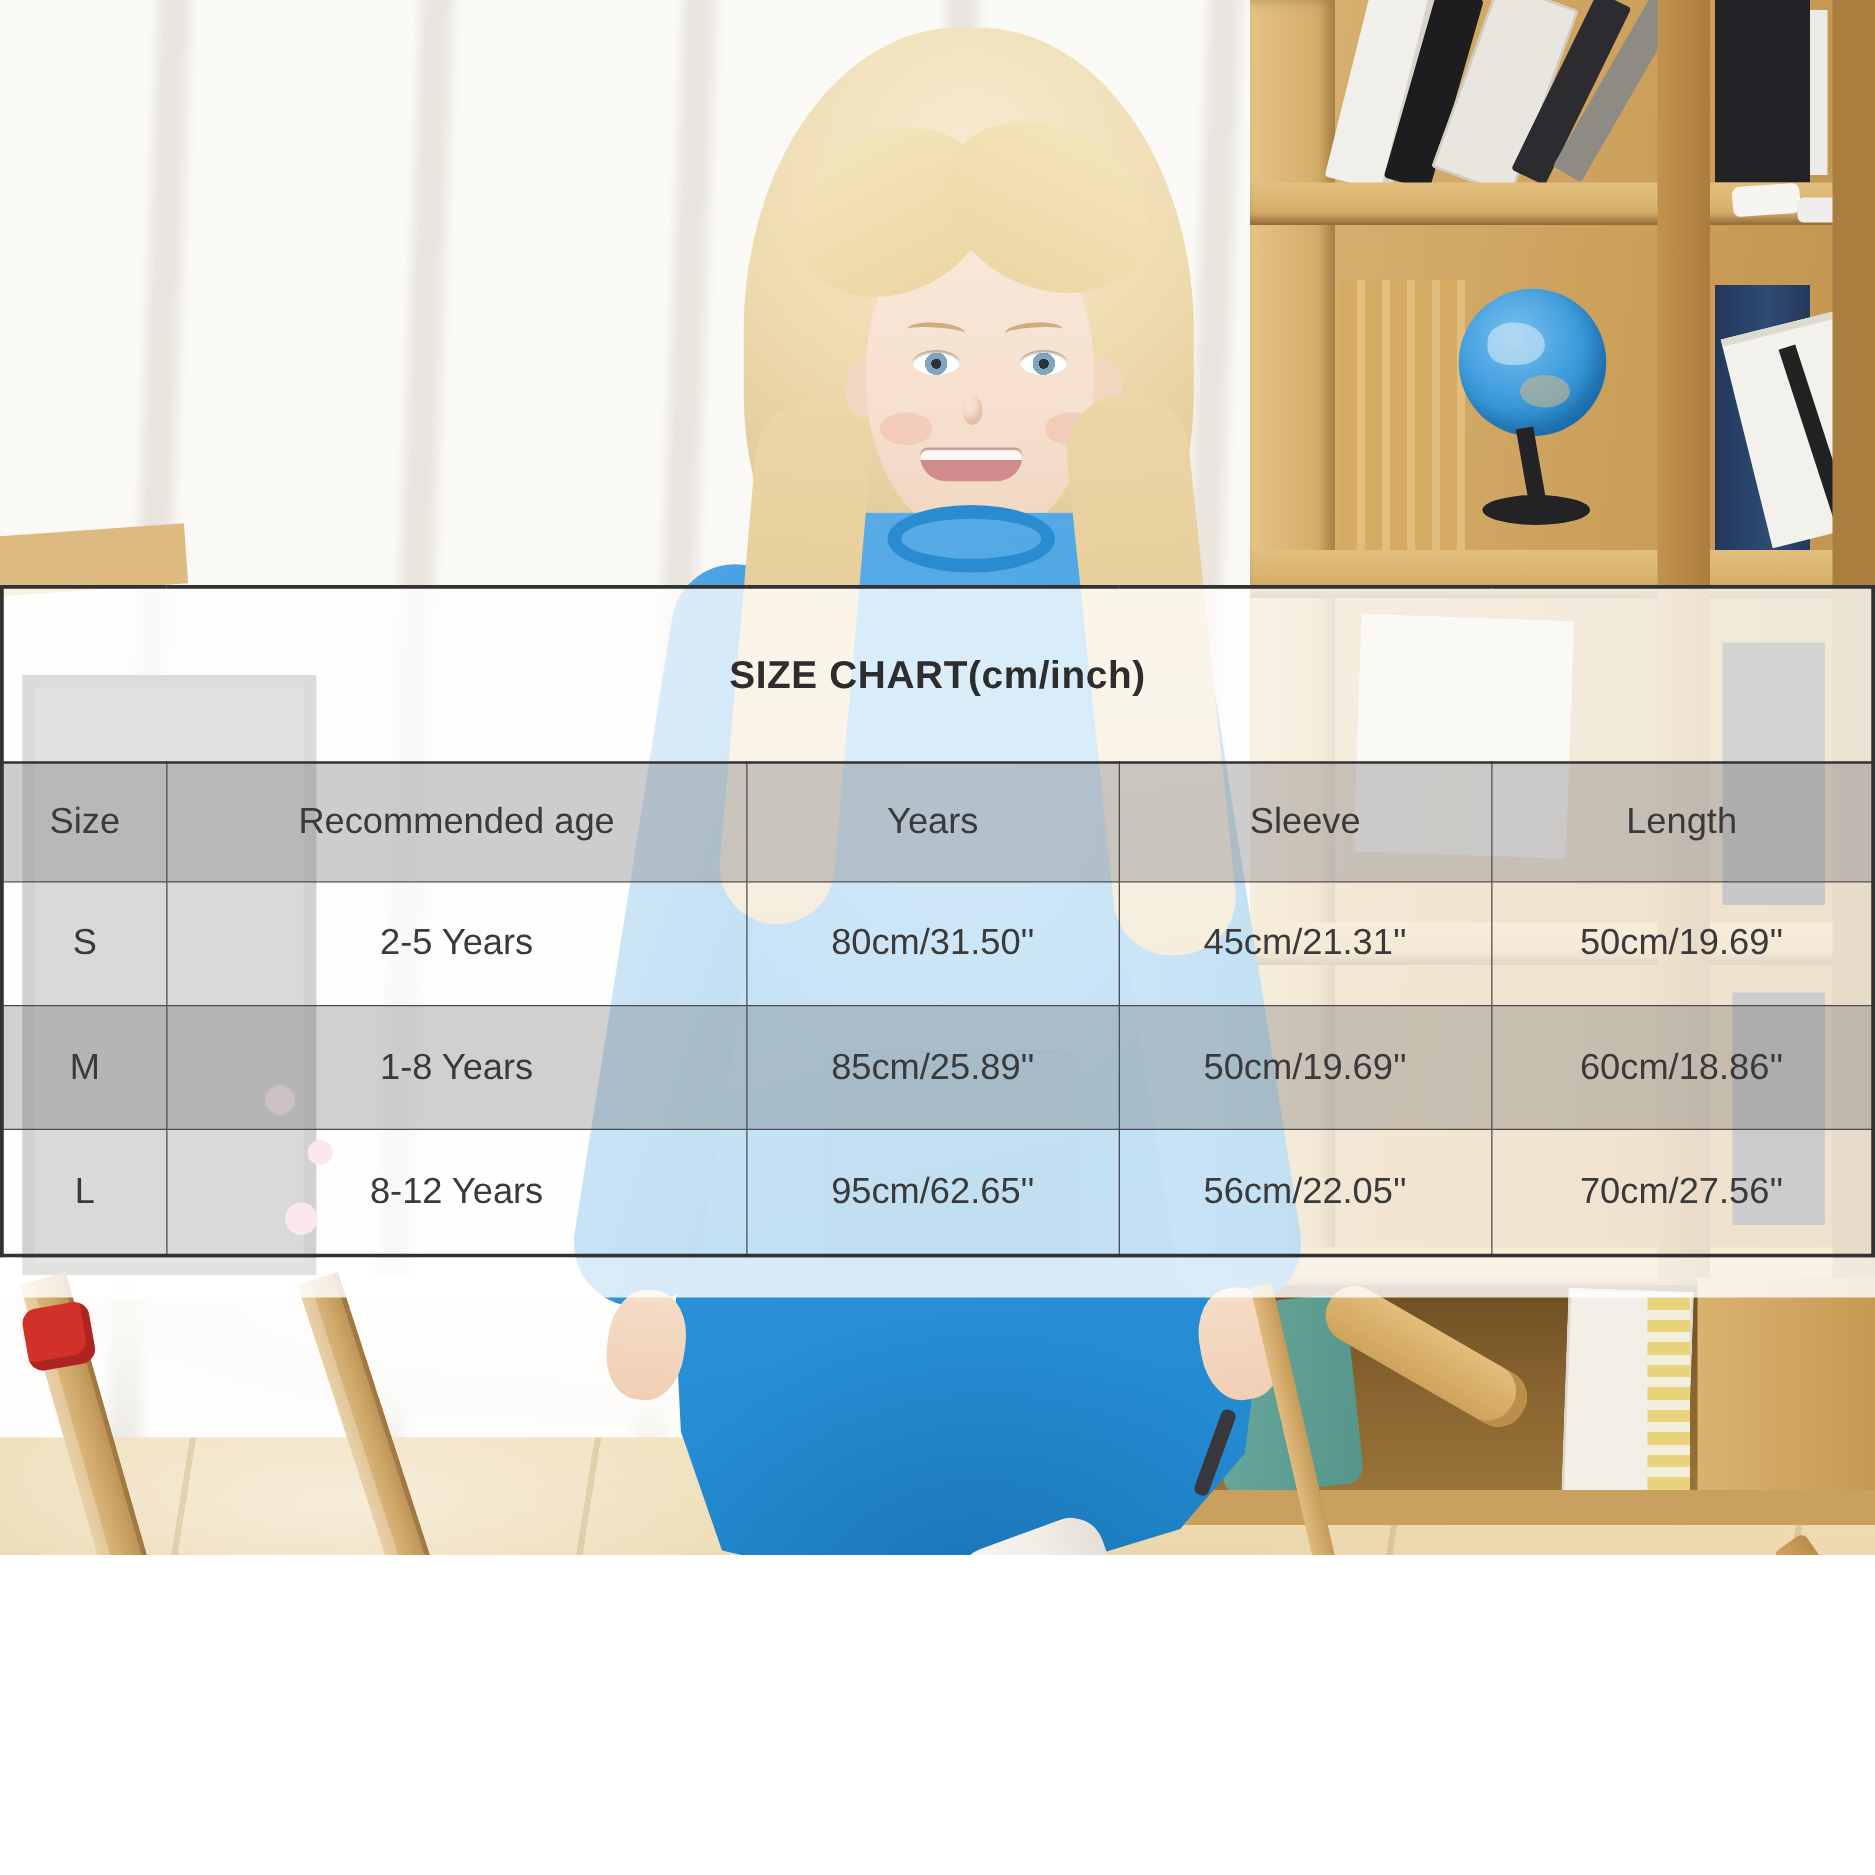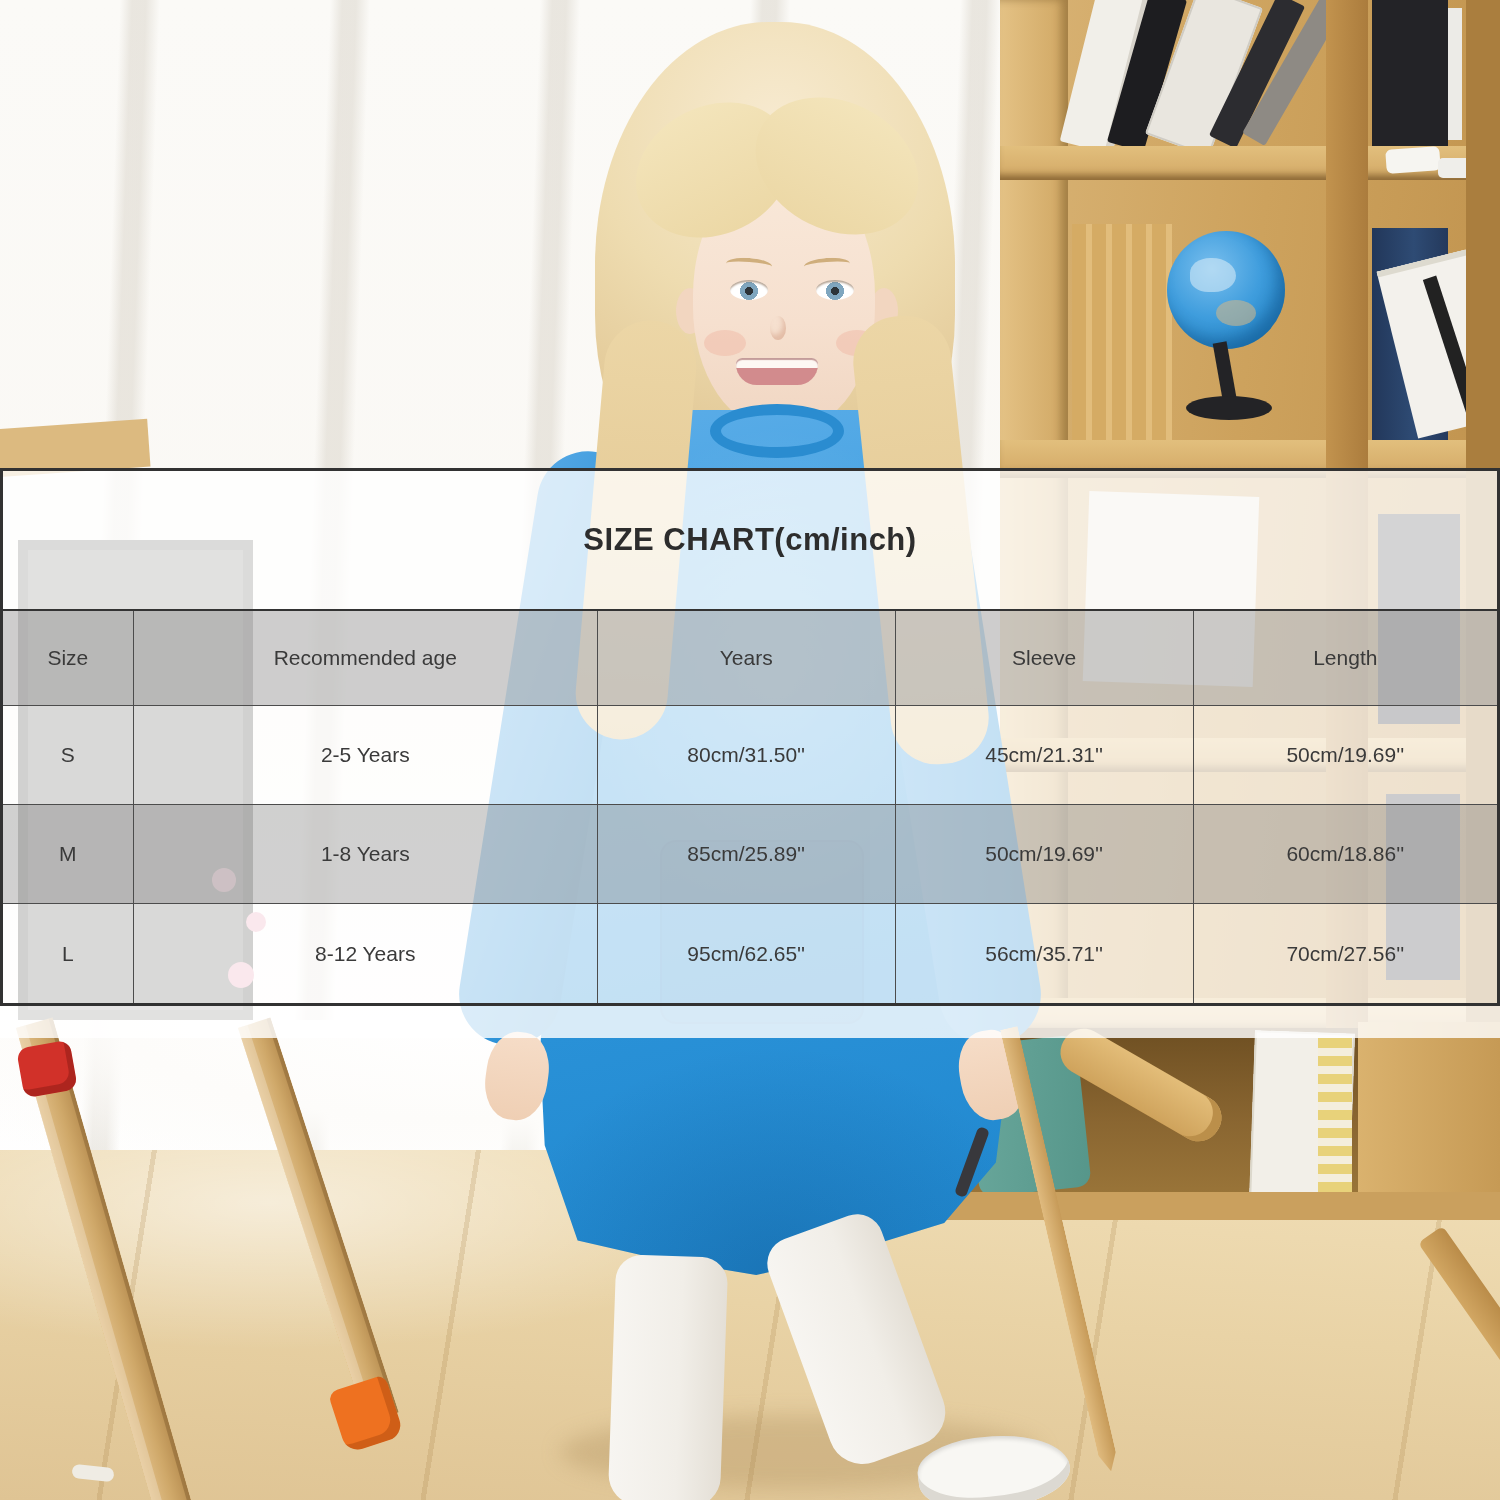--- a/index.html
+++ b/index.html
@@ -1,16 +1,16 @@
 <!DOCTYPE html>
 <html style="--smock-blue: #2a92d8; --table-border: #323232; --globe-blue: #2384c6; --accent-orange: #ee7120; --accent-red: #d13129;"><head>
 <meta charset="utf-8">
 <style>
   html,body{margin:0;padding:0;background:#fff;}
-  .stage{position:relative;width:1500px;height:1500px;overflow:hidden;
+  .stage{position:relative;width:1500px;height:1244px;overflow:hidden;
          font-family:"Liberation Sans","DejaVu Sans",sans-serif;}
   .abs{position:absolute;}
 
   
   .wall{inset:0;background:linear-gradient(180deg,#f8f6f1 0%,#f5f2ea 70%,#f1ecdf 100%);}
   .curtain{left:0;top:0;width:1035px;height:1195px;
     background:
       repeating-linear-gradient(92deg,rgba(224,220,210,0) 0 120px,rgba(219,214,204,.55) 132px 146px,rgba(255,255,255,0) 160px 210px),
       linear-gradient(180deg,#fbfaf7 0%,#faf8f4 60%,#ffffff 100%);}
   .curtain-hem{left:0;top:1020px;width:1035px;height:180px;background:radial-gradient(60% 100% at 45% 0%,#ffffff 0%,#fdfcfa 55%,rgba(253,252,250,0) 100%);}
@@ -127,21 +127,21 @@
   .foot-cap{left:336px;top:1382px;width:60px;height:64px;border-radius:10px 10px 16px 16px;background:var(--accent-orange,#ee7120);transform:rotate(-18deg);box-shadow:inset -8px -8px 0 rgba(150,60,10,.35);}
   .knob{left:20px;top:1044px;width:54px;height:50px;border-radius:12px;background:var(--accent-red,#d13129);transform:rotate(-10deg);box-shadow:inset -6px -8px 0 rgba(120,20,15,.4);}
   .chalk{left:72px;top:1466px;width:42px;height:14px;border-radius:7px;background:#efece4;transform:rotate(6deg);}
   .stick{left:1000px;top:1030px;width:18px;height:455px;transform:rotate(-13deg);transform-origin:top left;
     background:linear-gradient(90deg,#e0bb7f,#c69a58);clip-path:polygon(0 0,100% 0,100% 96%,50% 100%,0 96%);}
 
   
   .size-table{position:absolute;left:0;top:468px;width:1500px;height:538px;border-collapse:collapse;table-layout:fixed;
     border:3px solid var(--table-border,#323232);}
   .size-table td{border:1px solid #4c4c4c;text-align:center;vertical-align:middle;
-    color:#3a3a3a;font-size:21px;}
+    color:#3a3a3a;font-size:29px;}
   .c-size{width:8.8%;} .c-age{width:31%;} .c-bust{width:19.9%;} .c-sleeve{width:19.9%;}
   .r-title td{height:86px;background:rgba(255,255,255,.78);font-size:31px;font-weight:700;color:#2d2d2d;letter-spacing:.5px;border-bottom:2px solid #333;}
   .r-head td{height:58px;background:rgba(197,197,197,.84);}
   .r-data td{height:61px;}
   .r-light td{background:rgba(255,255,255,.72);}
   .r-gray td{background:rgba(198,198,198,.80);}
   .r-note td{background:rgba(191,191,191,.78);}
   .r-note p{margin:8px 0;line-height:1.95;}
   .overlay-fade{left:0;top:1006px;width:1500px;height:32px;background:rgba(255,255,255,.82);}
 </style>
@@ -267,20 +267,20 @@
         <td>M</td>
         <td>1-8 Years</td>
         <td>85cm/25.89''</td>
         <td>50cm/19.69''</td>
         <td>60cm/18.86''</td>
       </tr>
       <tr class="r-data r-light">
         <td>L</td>
         <td>8-12 Years</td>
         <td>95cm/62.65''</td>
-        <td>56cm/35.71''</td>
+        <td>56cm/22.05''</td>
         <td>70cm/27.56''</td>
       </tr>
     </tbody>
   </table>
   <div class="abs overlay-fade"></div>
 
 </div>
 
 </body></html>

